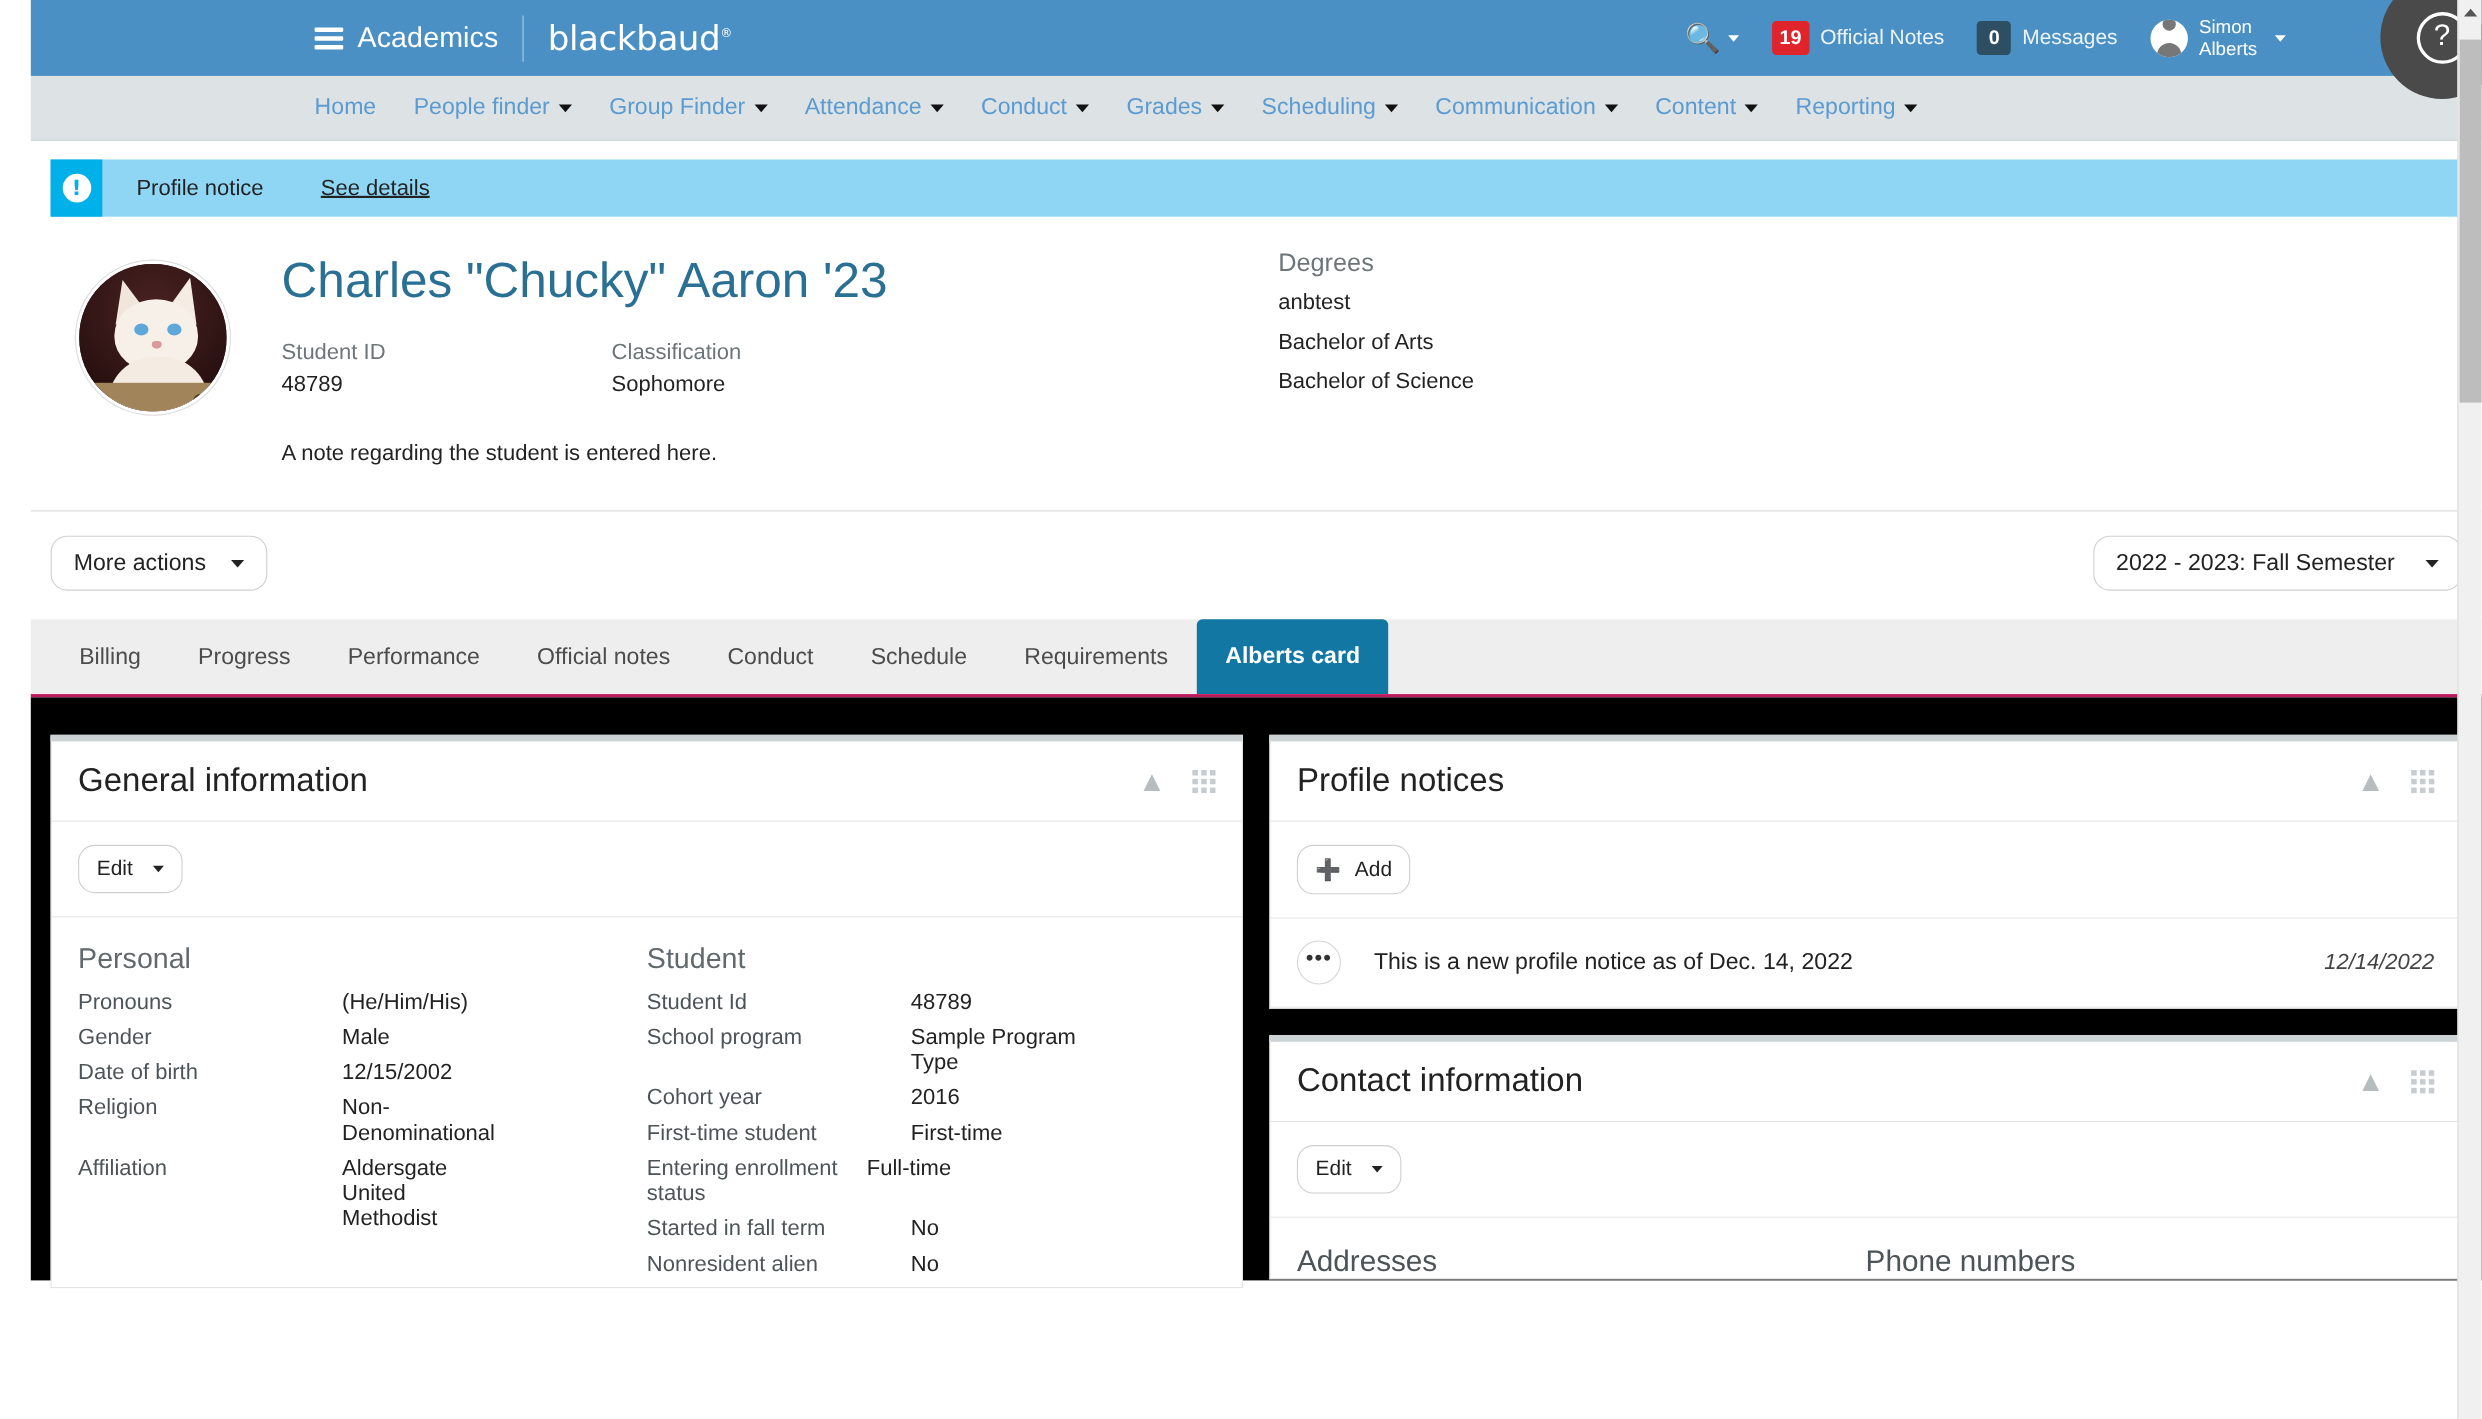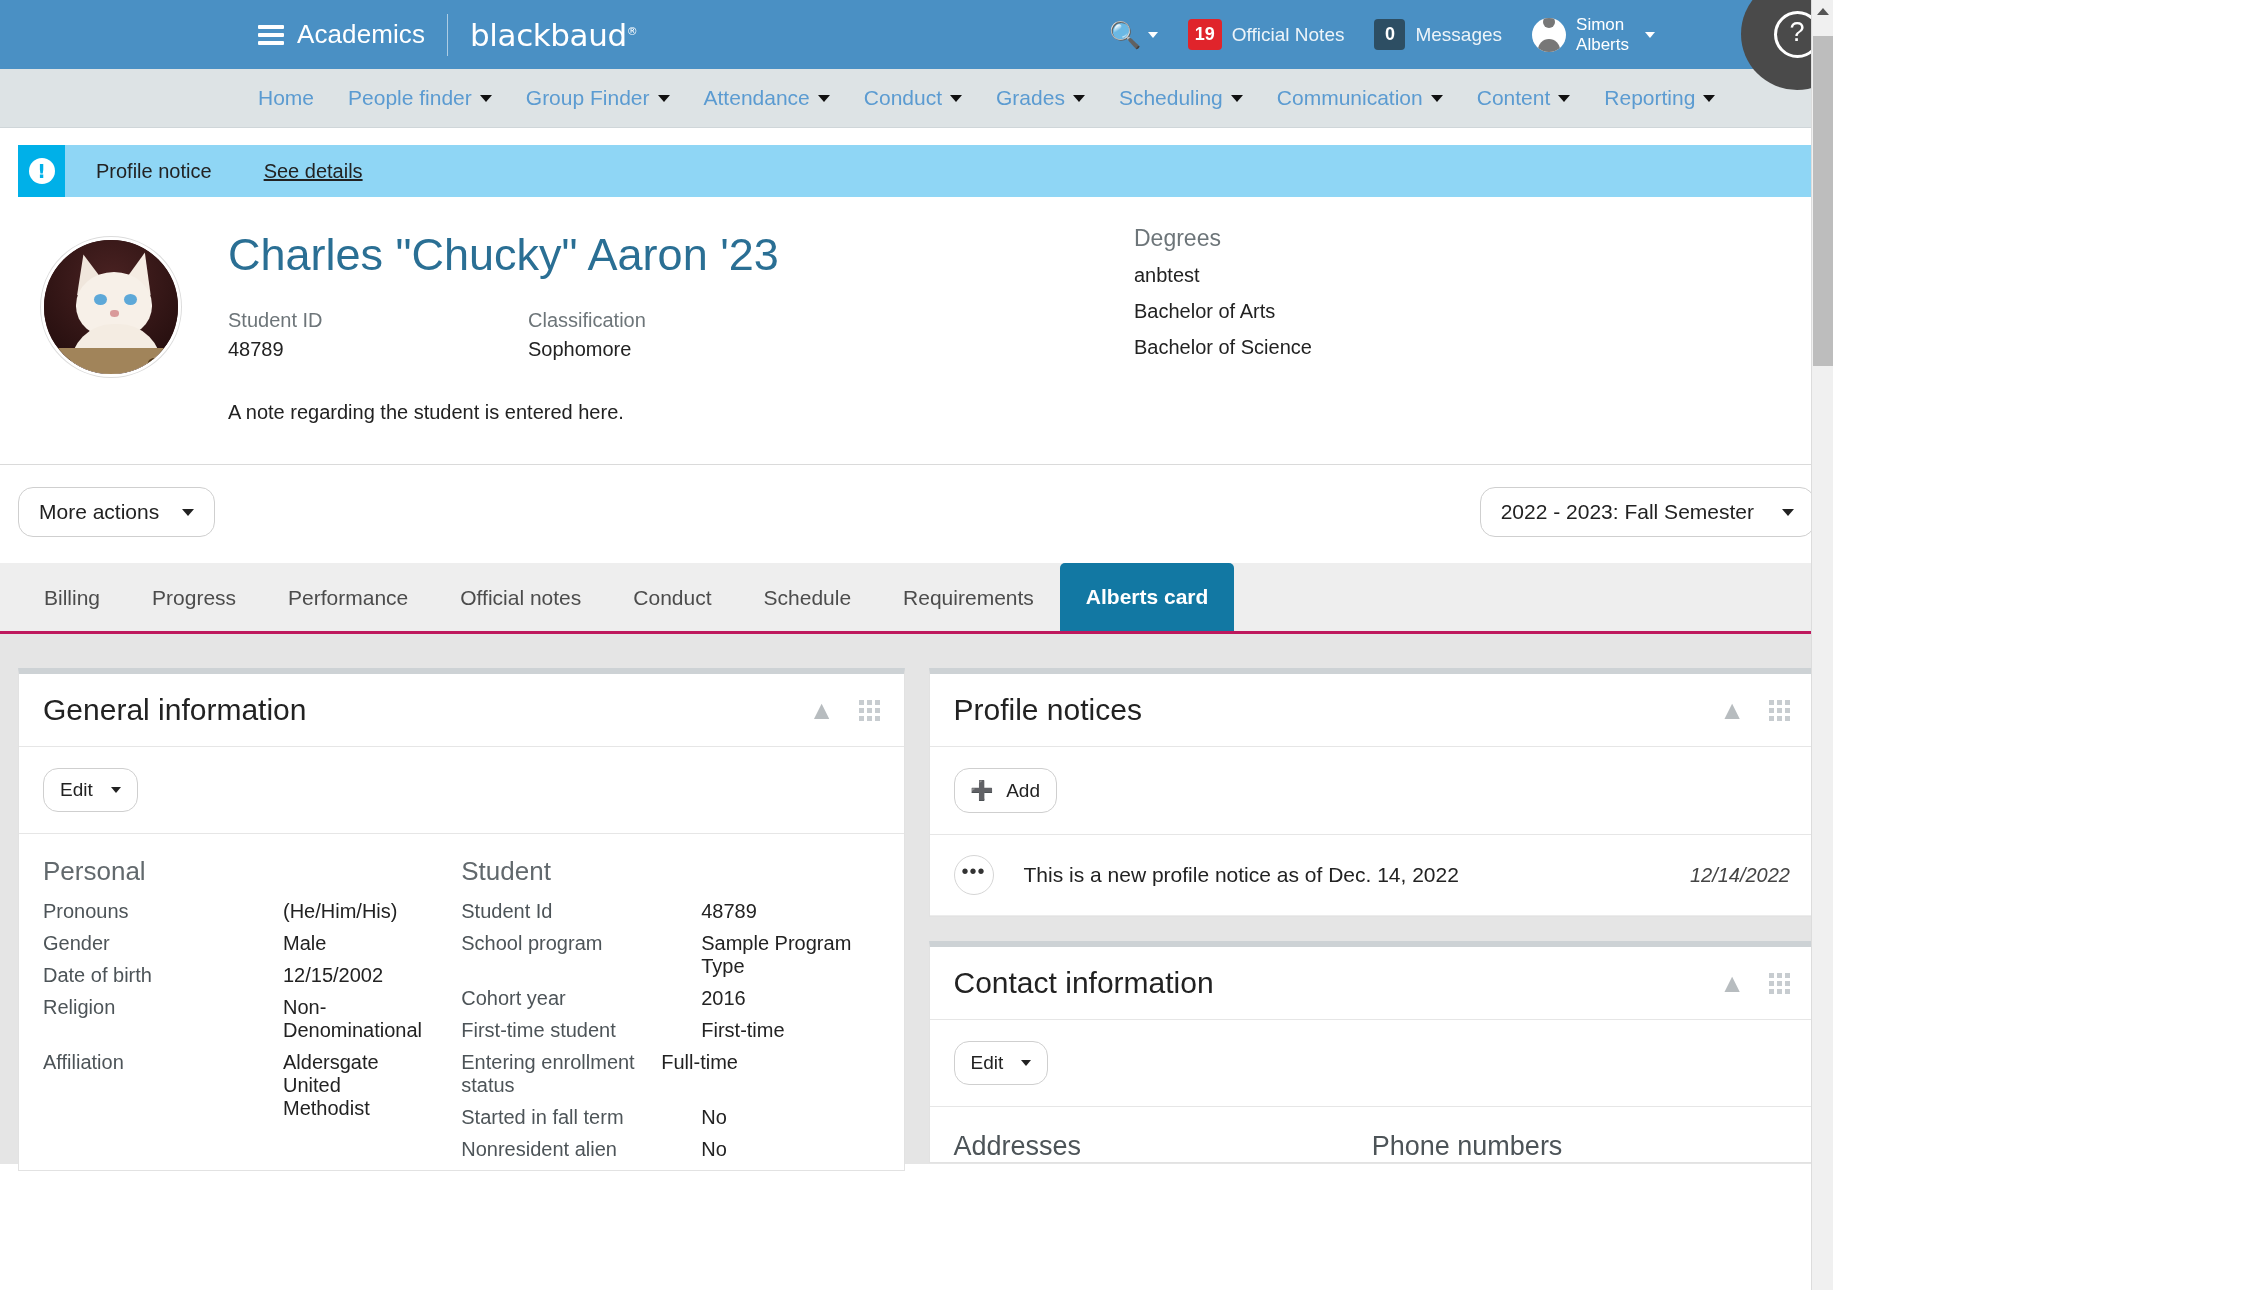--- a/index.html
+++ b/index.html
@@ -3,21 +3,21 @@
 <meta charset="utf-8">
 <style>
   * { box-sizing: border-box; margin: 0; padding: 0; }
   html, body {
     width: 2256px; height: 1290px;
     overflow: hidden;
     background: #ffffff;
     font-family: "Liberation Sans", sans-serif;
     -webkit-font-smoothing: antialiased;
   }
-  .viewport { position: relative; width: 1833px; height: 1290px; overflow: hidden; }
+  .viewport { position: relative; width: 2256px; height: 1290px; overflow: hidden; padding-left: 28px; }
 
   
   .topbar {
     position: relative;
     height: 69px;
     background: #4a90c4;
     display: flex;
     align-items: center;
     padding: 0 0 0 0;
     color: #ffffff;
@@ -154,21 +154,21 @@
   
   .tabs-wrap { margin-top: 26px; border-bottom: 3px solid #be185d; background: #eeeeee; }
   .tabs { display:flex; align-items:flex-end; padding-left: 18px; }
   .tab {
     font-size: 21px; color: #4c4c4c; padding: 21px 26px; cursor:pointer;
     white-space: nowrap;
   }
   .tab.active { background: #1278a3; color:#fff; font-weight: 700; border-radius: 5px 5px 0 0; padding: 22px 26px; }
 
   
-  .content { display: flex; gap: 24px; padding: 34px 18px 0 18px; background: #e5e5e5; height: 530px; }
+  .content { display: flex; gap: 24px; padding: 34px 18px 0 18px; background: #000000; height: 530px; }
   .col { flex: 1; min-width: 0; }
   .card { background: #fff; border: 1px solid #e2e2e2; border-top: 6px solid #cdd2d5; margin-bottom: 24px; }
   .card-head {
     display:flex; align-items:center; justify-content: space-between;
     padding: 19px 24px 19px 24px; border-bottom: 1px solid #e6e6e6;
   }
   .card-title { font-size: 30px; color: #222; font-weight: 400; }
   .card-head-icons { display:flex; align-items:center; gap: 24px; color: #b7bcbf; }
   .chev-up { font-size: 26px; line-height:1; cursor:pointer; color:#b7bcbf; }
   .grid-icon { display:grid; grid-template-columns: repeat(3, 5px); grid-template-rows: repeat(3, 5px); gap: 3px; cursor:pointer; }

